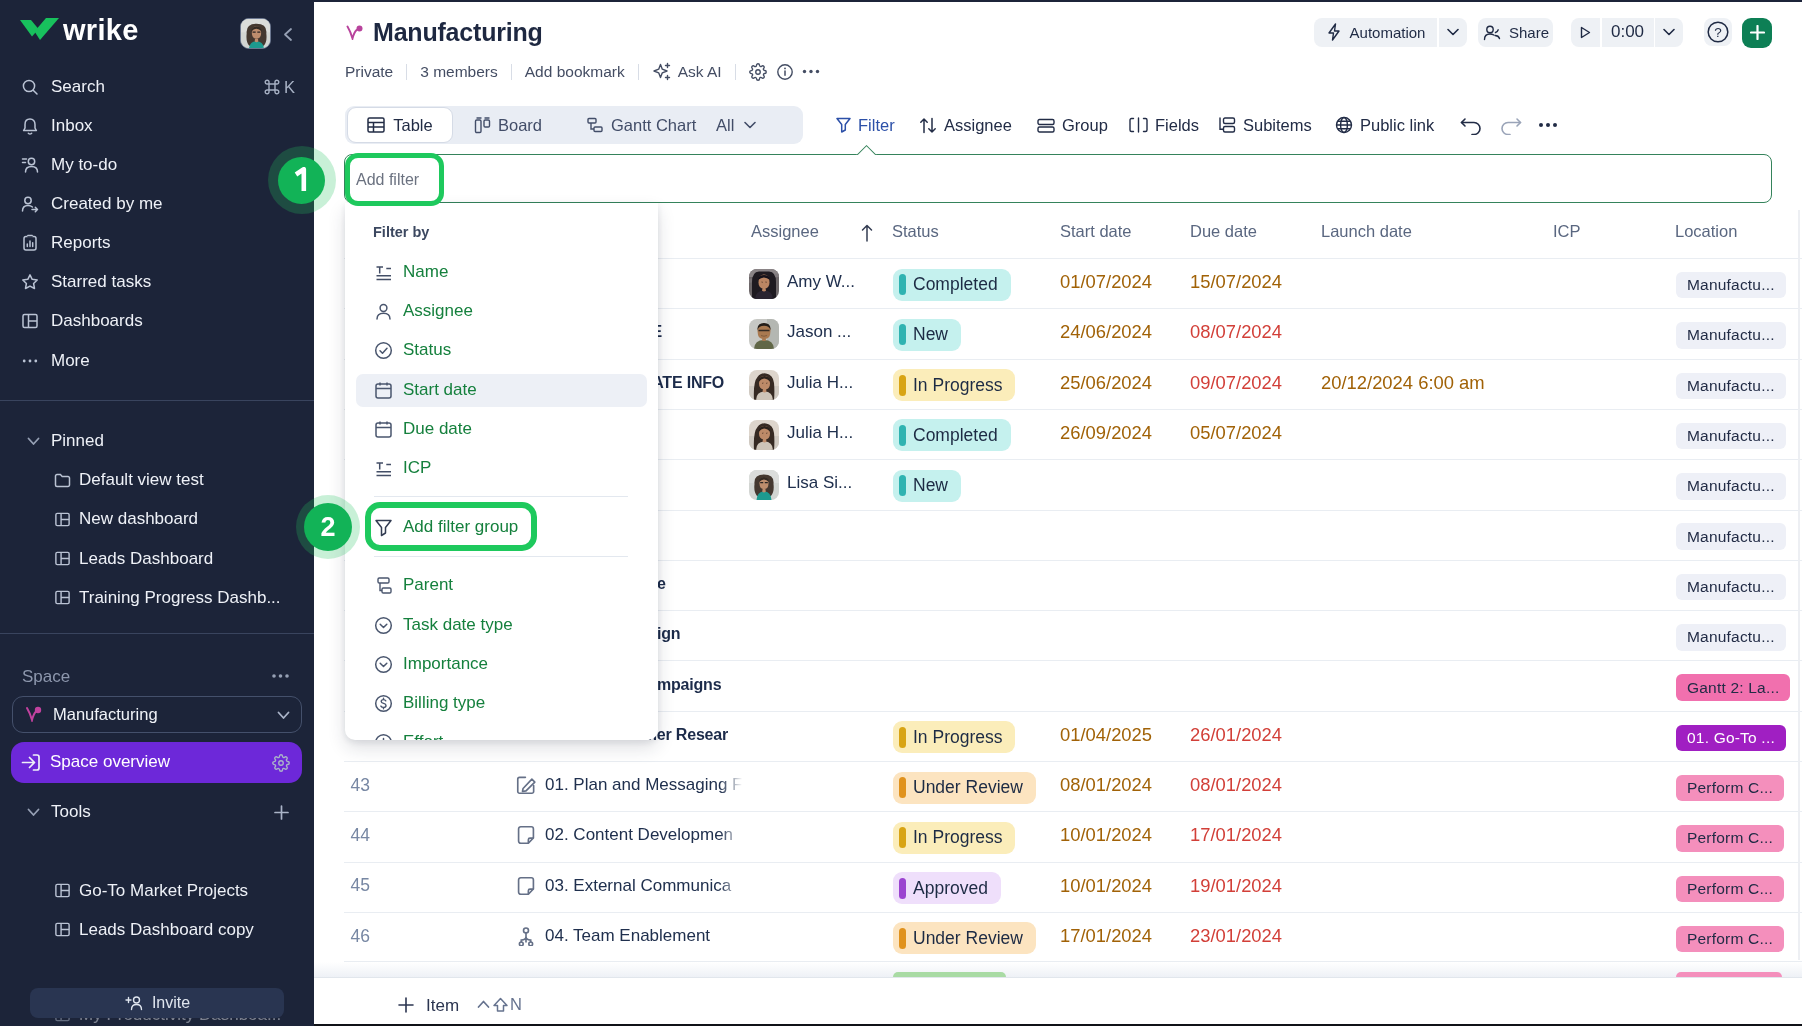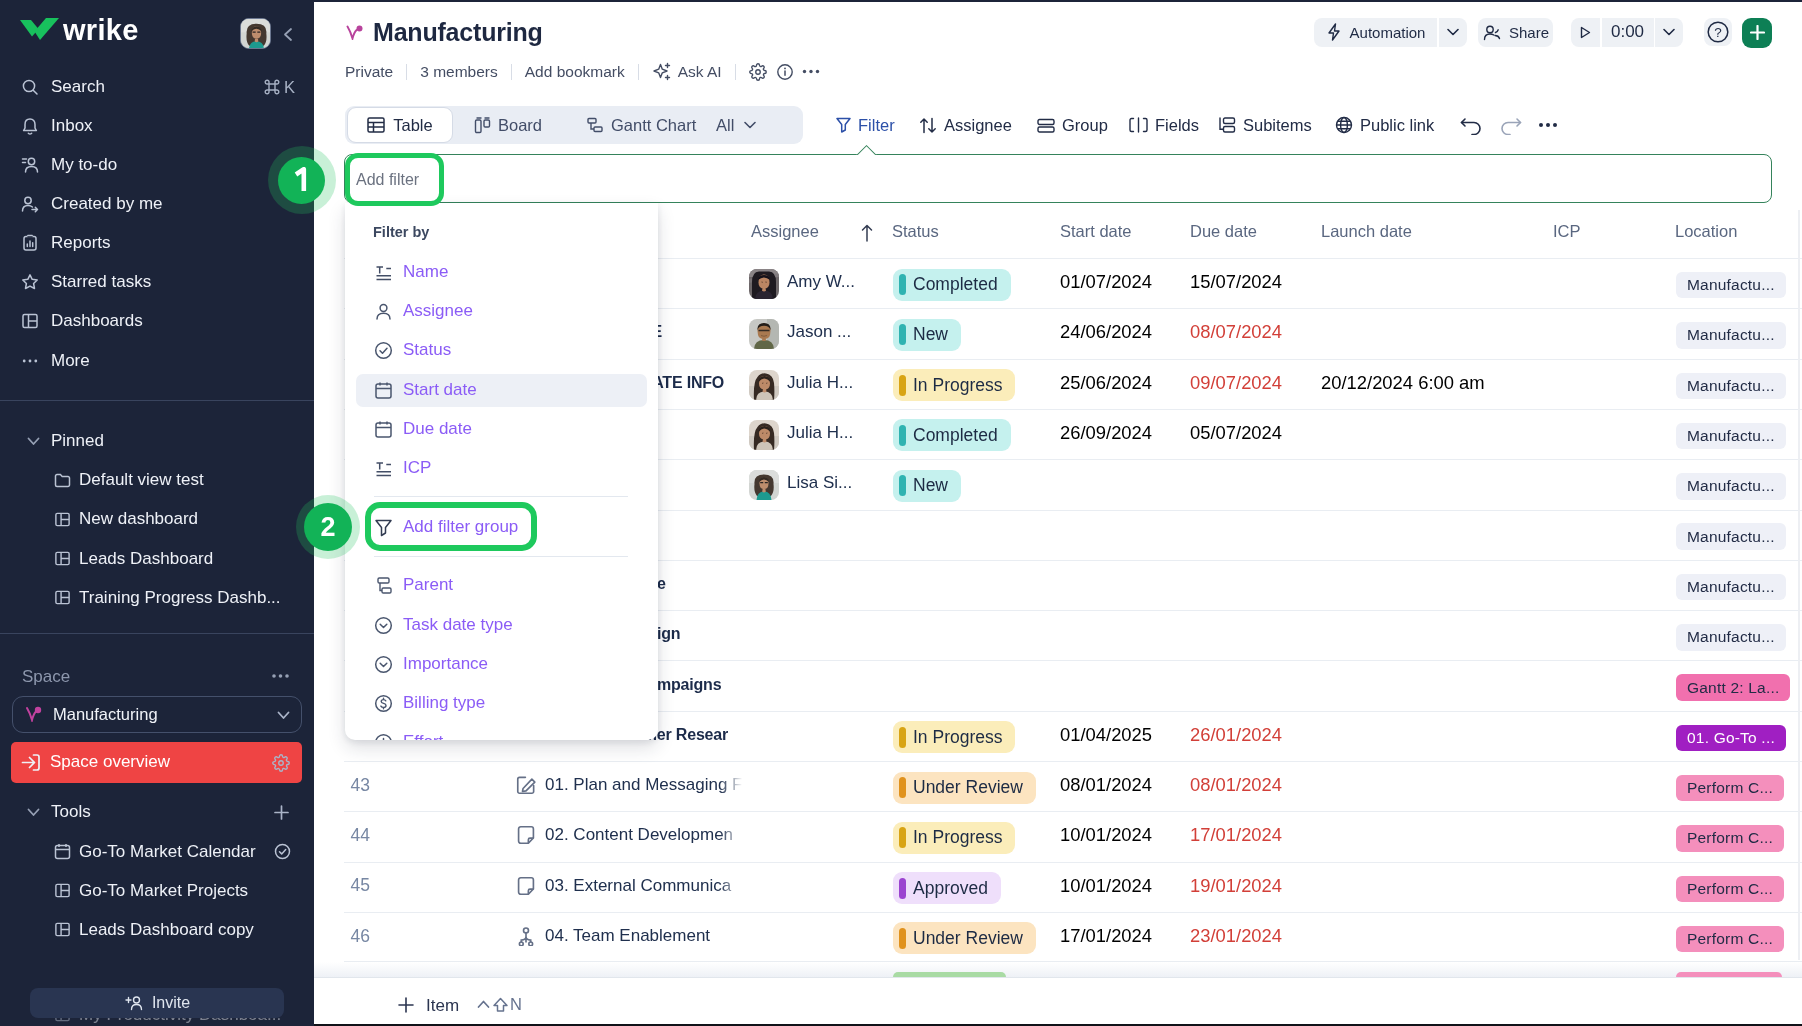--- a/index.html
+++ b/index.html
@@ -32,35 +32,35 @@
 
   
   #fbar { position:absolute; left:30px; top:154px; width:1428px; height:49px; border:1.5px solid #35835b; border-radius:8px; background:#fff; }
   #notch { position:absolute; left:542px; top:144px; width:22px; height:11px; overflow:hidden; }
   #notch div { position:absolute; left:3px; top:4px; width:15px; height:15px; background:#fff; border:1.5px solid #35835b; transform:rotate(45deg); }
 
   
   .hdr { position:absolute; top:206px; height:51px; display:flex; align-items:center; font-size:16.5px; color:#5a6780; }
   .rowline { position:absolute; left:30px; right:0; height:1px; background:#e9edf2; }
   .cell { position:absolute; display:flex; align-items:center; white-space:nowrap; }
-  .date { font-size:18.4px; color:#000000; }
+  .date { font-size:18.4px; color:#a16207; }
   .red { color:#d23f38; }
   .num { font-size:17.5px; color:#7787a3; }
   .tname { font-size:17px; color:#20304e; }
   .bname { font-size:16px; font-weight:bold; letter-spacing:-0.2px; color:#1c2b4a; }
   .avatar { position:absolute; width:30px; height:30px; border-radius:8px; overflow:hidden; }
   .aname { font-size:17px; color:#20304e; }
 
   .chip { position:absolute; height:32px; border-radius:9px; display:flex; align-items:center; font-size:17.5px; color:#1d2b44; padding:0 13px 0 20px; }
   .chip .bar { position:absolute; left:6px; top:5.5px; width:7px; height:21px; border-radius:3.5px; }
   .loc { position:absolute; height:26.5px; border-radius:6px; display:flex; align-items:center; font-size:15.5px; letter-spacing:0.2px; color:#222c46; padding:0 11px; }
 
   
   #menu { position:absolute; left:31px; top:203px; width:313px; height:537px; background:#fff; border-radius:0 0 10px 10px; box-shadow:0 8px 18px rgba(27,35,56,.14), 0 2px 6px rgba(27,35,56,.09); z-index:20; }
-  .mi { position:absolute; left:0; width:313px; height:39px; display:flex; align-items:center; font-size:17px; color:#8b5cf6;text-decoration:underline; }
+  .mi { position:absolute; left:0; width:313px; height:39px; display:flex; align-items:center; font-size:17px; color:#15803d;text-decoration:underline; }
   .mi .mic { position:absolute; left:29px; width:19px; height:19px; }
   .mi .mtx { position:absolute; left:58px; }
   .mdiv { position:absolute; left:29px; width:254px; height:1px; background:#e3e8ef; }
 
   
   .ann-rect { position:absolute; border:5.5px solid #1ec95d; border-radius:13px; z-index:30; }
   .ann-circ { position:absolute; z-index:31; }
   .ann-halo { position:absolute; border-radius:50%; background:rgba(34,197,94,.25); }
   .ann-ball { position:absolute; border-radius:50%; background:#12b357; color:#fff; font-size:27px; font-weight:bold; display:flex; align-items:center; justify-content:center; }
 </style>
@@ -200,50 +200,39 @@
     <svg class="abs" style="left:12px;top:9px" width="18" height="16" viewBox="0 0 18 16">
         <circle cx="13" cy="4" r="3.2" fill="#c2429f"></circle>
         <path d="M2 2 Q5 7 7 14 Q8.5 8 11 5.5" stroke="#c2429f" stroke-width="2" fill="none" stroke-linecap="round"></path>
       </svg>
     <span class="abs" style="left:40px;top:8px;font-size:16.5px;color:#f0f3f8">Manufacturing</span>
     <svg class="abs" style="left:264px;top:14px" width="13" height="9" viewBox="0 0 13 9">
         <path d="M1.5 1.5 L6.5 7 L11.5 1.5" stroke="#aab4c8" stroke-width="1.8" fill="none" stroke-linecap="round" stroke-linejoin="round"></path>
       </svg>
   </div>
 
-  <div class="abs" style="left:11px;top:742px;width:291px;height:41px;background:#ef4444;border-radius:5px">
+  <div class="abs" style="left:11px;top:742px;width:291px;height:41px;background:#6d28d9;border-radius:13px">
     <svg class="abs" style="left:10px;top:11px" width="20" height="19" viewBox="0 0 20 19">
         <path d="M1.5 9.5 H12 M8.5 4.5 L13.5 9.5 L8.5 14.5" stroke="#eef1f7" stroke-width="1.7" fill="none" stroke-linecap="round" stroke-linejoin="round"></path>
         <path d="M12.5 2 h3.5 a2 2 0 0 1 2 2 v11 a2 2 0 0 1 -2 2 h-3.5" stroke="#eef1f7" stroke-width="1.7" fill="none" stroke-linecap="round"></path>
       </svg>
     <span class="abs" style="left:39px;top:10px;font-size:17px;color:#fff">Space overview</span>
     <svg class="abs" style="left:261px;top:12px" width="18" height="18" viewBox="0 0 24 24">
         <circle cx="12" cy="12" r="3" stroke="#aab4c8" stroke-width="1.8" fill="none"></circle>
         <path d="M19.4 15a1.65 1.65 0 0 0 .33 1.82l.06.06a2 2 0 0 1 0 2.83 2 2 0 0 1-2.83 0l-.06-.06a1.65 1.65 0 0 0-1.82-.33 1.65 1.65 0 0 0-1 1.51V21a2 2 0 0 1-2 2 2 2 0 0 1-2-2v-.09A1.65 1.65 0 0 0 9 19.4a1.65 1.65 0 0 0-1.82.33l-.06.06a2 2 0 0 1-2.83 0 2 2 0 0 1 0-2.83l.06-.06a1.65 1.65 0 0 0 .33-1.82 1.65 1.65 0 0 0-1.51-1H3a2 2 0 0 1-2-2 2 2 0 0 1 2-2h.09A1.65 1.65 0 0 0 4.6 9a1.65 1.65 0 0 0-.33-1.82l-.06-.06a2 2 0 0 1 0-2.83 2 2 0 0 1 2.83 0l.06.06a1.65 1.65 0 0 0 1.82.33H9a1.65 1.65 0 0 0 1-1.51V3a2 2 0 0 1 2-2 2 2 0 0 1 2 2v.09a1.65 1.65 0 0 0 1 1.51 1.65 1.65 0 0 0 1.82-.33l.06-.06a2 2 0 0 1 2.83 0 2 2 0 0 1 0 2.83l-.06.06a1.65 1.65 0 0 0-.33 1.82V9a1.65 1.65 0 0 0 1.51 1H21a2 2 0 0 1 2 2 2 2 0 0 1-2 2h-.09a1.65 1.65 0 0 0-1.51 1z" stroke="#aab4c8" stroke-width="1.8" fill="none" stroke-linejoin="round"></path>
       </svg>
   </div>
 
   <div class="srow" style="top:792.5px">
     <svg class="abs" style="left:27px;top:15px" width="13" height="9" viewBox="0 0 13 9">
         <path d="M1.5 1.5 L6.5 7 L11.5 1.5" stroke="#96a0b4" stroke-width="1.8" fill="none" stroke-linecap="round" stroke-linejoin="round"></path>
       </svg>
     <span class="stxt">Tools</span>
     <svg class="abs" style="left:274px;top:12px" width="15" height="15" viewBox="0 0 15 15">
         <path d="M7.5 1 v13 M1 7.5 h13" stroke="#aab4c8" stroke-width="1.7" stroke-linecap="round"></path>
-      </svg>
-  </div>
-  <div class="srow" style="top:832px">
-    <svg class="sic" style="left:54px;width:17px;height:17px" viewBox="0 0 17 17">
-        <rect x="1.5" y="2.5" width="14" height="13" rx="2" stroke="#bac3d4" stroke-width="1.5" fill="none"></rect>
-        <path d="M1.5 6.5 h14 M5 1 v3 M12 1 v3" stroke="#bac3d4" stroke-width="1.5"></path>
-      </svg>
-    <span class="stxt" style="left:79px">Go-To Market Calendar</span>
-    <svg class="abs" style="left:274px;top:11px" width="17" height="17" viewBox="0 0 17 17">
-        <circle cx="8.5" cy="8.5" r="7" stroke="#bac3d4" stroke-width="1.5" fill="none"></circle>
-        <path d="M5.5 8.7 L7.7 10.9 L11.7 6.5" stroke="#bac3d4" stroke-width="1.5" fill="none" stroke-linecap="round" stroke-linejoin="round"></path>
       </svg>
   </div>
   <div class="srow" style="top:871px">
     <svg class="sic" style="left:54px;width:17px;height:17px" viewBox="0 0 18 18">
         <rect x="2" y="2.5" width="14" height="13" rx="1.5" stroke="#bac3d4" stroke-width="1.5" fill="none"></rect>
         <path d="M7.5 2.5 v13 M7.5 9 H16" stroke="#bac3d4" stroke-width="1.5"></path>
       </svg>
     <span class="stxt" style="left:79px">Go-To Market Projects</span>
   </div>
   <div class="srow" style="top:910px">

